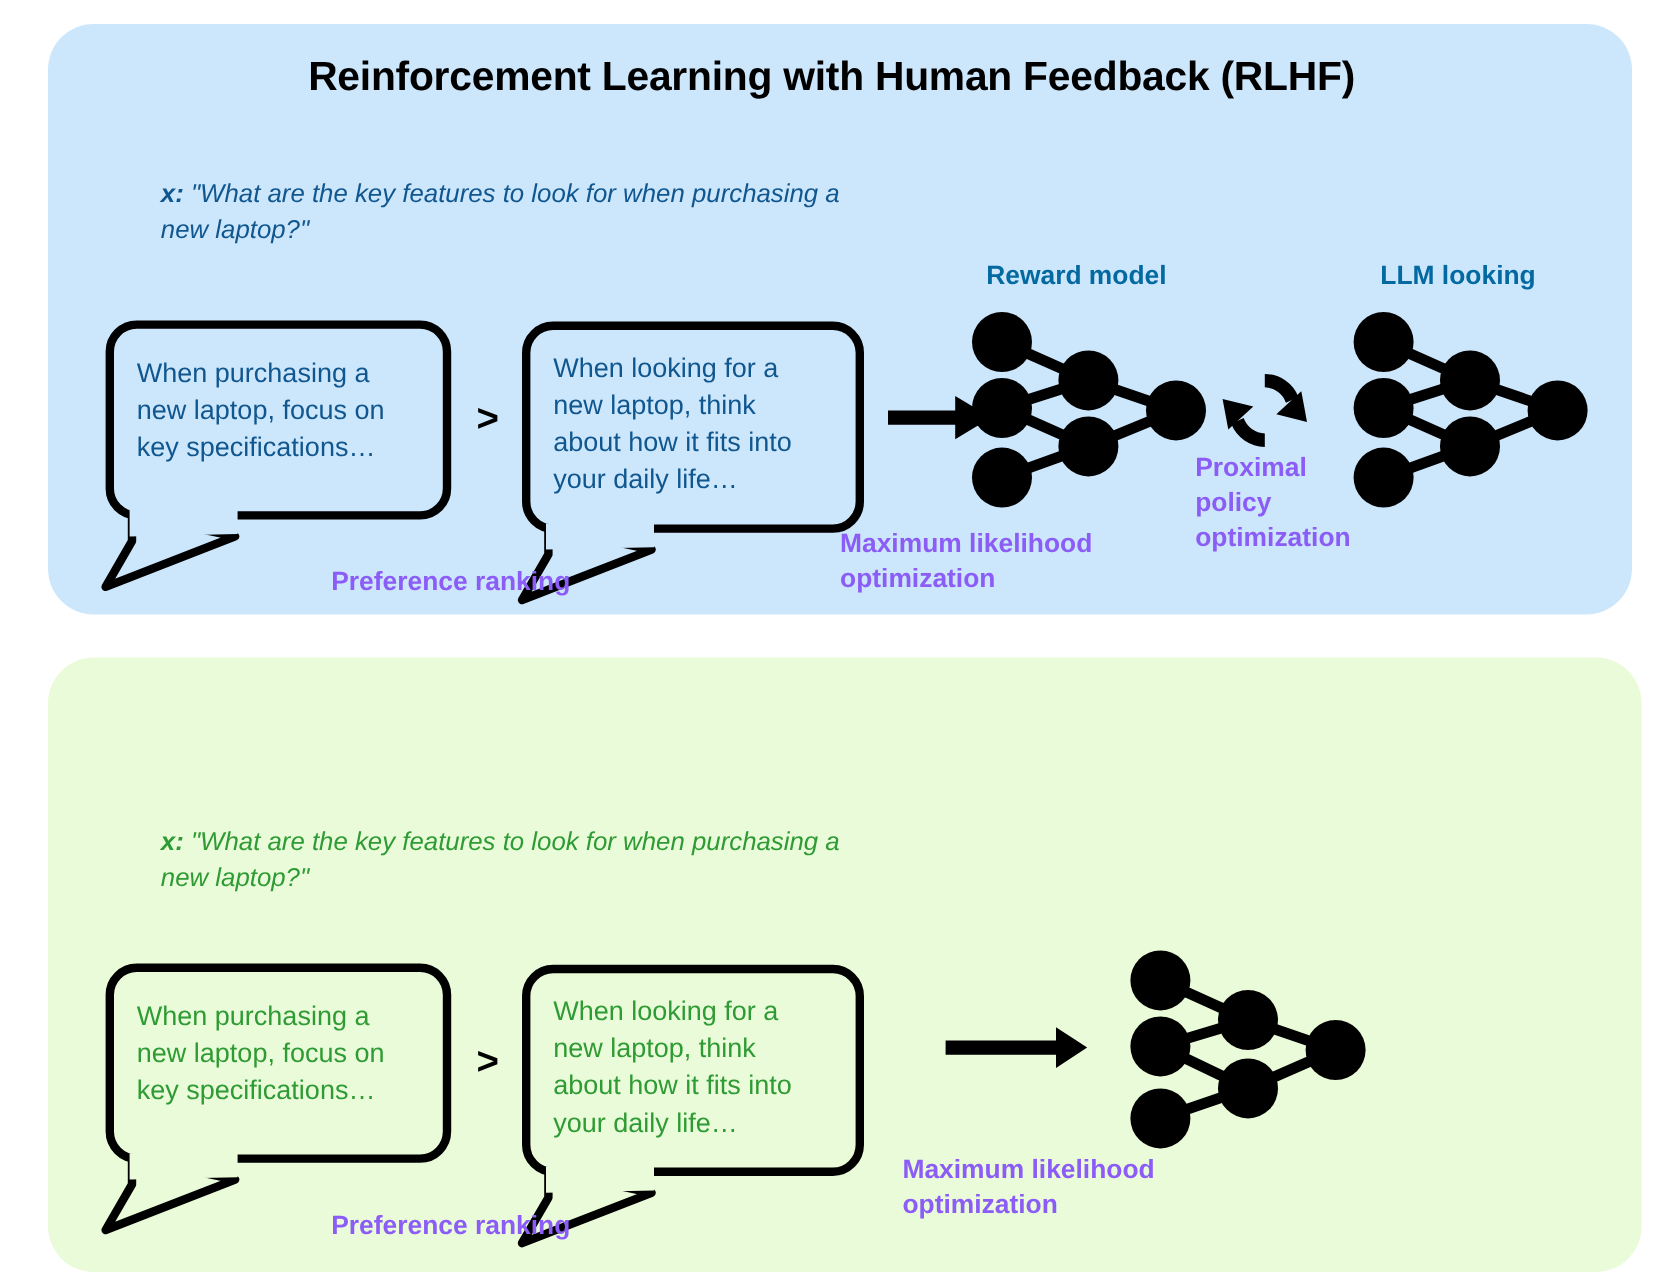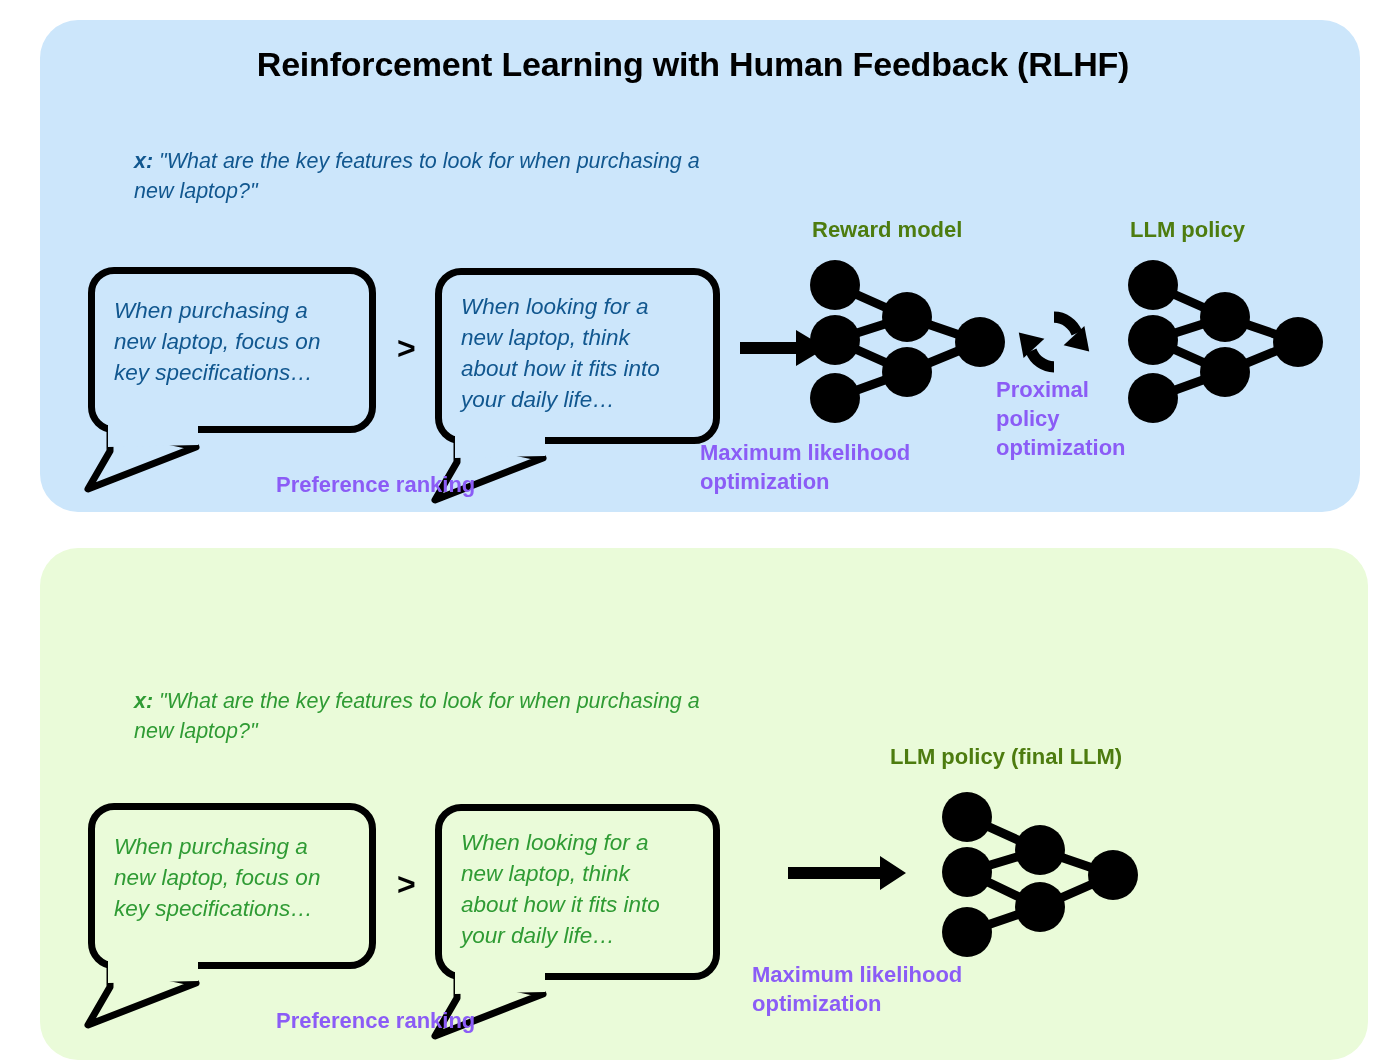--- a/index.html
+++ b/index.html
@@ -84,21 +84,20 @@
   .bubble {
     position: absolute;
     left: 0; top: 0;
     box-sizing: border-box;
     border: 7px solid #000000;
     border-radius: 26px;
     background: transparent;
   }
   .bubble-text {
     position: absolute;
-    font-style: italic;
     font-size: 22.5px;
     line-height: 31px;
     white-space: pre-line;
   }
   .blue-text  { color: #11578f; }
   .green-text { color: #2f9b34; }
 
   .tail { position: absolute; }
 
   
@@ -117,22 +116,22 @@
     line-height: 29px;
     color: #8b5cf6;
     white-space: pre-line;
   }
 
   
   .net-label {
     position: absolute;
     font-weight: bold;
     font-size: 22px;
-    color: #4d7c0f;
-    text-align: left;
+    color: #0369a1;
+    text-align: center;
     white-space: nowrap;
   }
 
   svg { display: block; overflow: visible; }
   .nn { position: absolute; }
   .arrow-svg { position: absolute; }
   .cycle-svg { position: absolute; }
 </style>
 </head>
 <body>
@@ -206,21 +205,21 @@
     <path d="M 50,12 A 38,38 0 0 1 85,36 L 72,42 A 24,24 0 0 0 50,26 Z" fill="#000000"></path>
     <path d="M 88,30 L 94,62 L 62,54 Z" fill="#000000"></path>
     <path d="M 50,88 A 38,38 0 0 1 15,64 L 28,58 A 24,24 0 0 0 50,74 Z" fill="#000000"></path>
     <path d="M 12,70 L 6,38 L 38,46 Z" fill="#000000"></path>
   </svg>
 
   <div class="caption" style="left:996px; top:375px;">Proximal
 policy
 optimization</div>
 
-  <div class="net-label" style="left:1130px; top:217px; width:170px;">LLM policy</div>
+  <div class="net-label" style="left:1130px; top:217px; width:170px;">LLM looking</div>
 
   <svg class="nn" style="left:1118px; top:250px;" width="215" height="175" viewBox="0 0 215 175">
     <g stroke="#000000" stroke-width="9" stroke-linecap="round">
       <line x1="35" y1="35" x2="107" y2="67"></line>
       <line x1="35" y1="90" x2="107" y2="67"></line>
       <line x1="35" y1="90" x2="107" y2="122"></line>
       <line x1="35" y1="148" x2="107" y2="122"></line>
       <line x1="107" y1="67" x2="180" y2="92"></line>
       <line x1="107" y1="122" x2="180" y2="92"></line>
     </g>
@@ -268,21 +267,20 @@
 
   <div class="caption" style="left:276px; top:1006px;">Preference ranking</div>
 
   <svg class="arrow-svg" style="left:788px; top:853px;" width="120" height="40" viewBox="0 0 120 40">
     <path d="M 0,14 L 92,14 L 92,3 L 118,20 L 92,37 L 92,26 L 0,26 Z" fill="#000000"></path>
   </svg>
 
   <div class="caption" style="left:752px; top:960px;">Maximum likelihood
 optimization</div>
 
-  <div class="net-label" style="left:890px; top:744px; width:290px;">LLM policy (final LLM)</div>
 
   <svg class="nn" style="left:930px; top:780px;" width="215" height="180" viewBox="0 0 215 180">
     <g stroke="#000000" stroke-width="9" stroke-linecap="round">
       <line x1="37" y1="37" x2="110" y2="70"></line>
       <line x1="37" y1="92" x2="110" y2="70"></line>
       <line x1="37" y1="92" x2="110" y2="127"></line>
       <line x1="37" y1="152" x2="110" y2="127"></line>
       <line x1="110" y1="70" x2="183" y2="95"></line>
       <line x1="110" y1="127" x2="183" y2="95"></line>
     </g>

